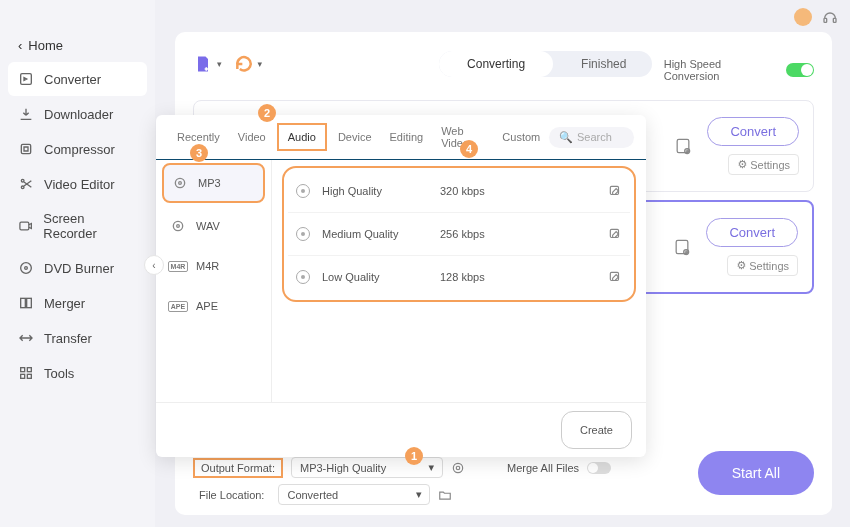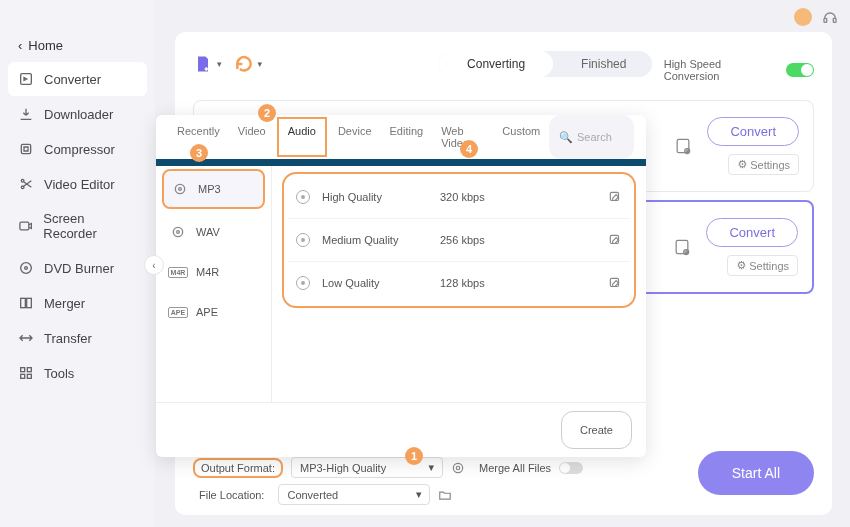--- a/index.html
+++ b/index.html
@@ -38,32 +38,32 @@
 .file-row { margin: 8px 18px; padding: 14px; border: 1px solid #e8e8ef; border-radius: 8px; display: flex; align-items: center; gap: 14px; }
 .file-row.selected { border: 2px solid #8a82ef; }
 .thumb { width: 104px; height: 62px; background: #000; border-radius: 4px; }
 .filename { font-size: 13px; color: #333; flex: 1; }
 .convert-icon { width: 20px; height: 20px; color: #888; }
 .settings-link { font-size: 11px; color: #888; display: flex; align-items: center; gap: 3px; cursor: pointer; border: 1px solid #e5e5e5; border-radius: 4px; padding: 3px 8px; }
 .convert-btn { border: 1px solid #a59ce8; color: #7a6fe0; background: #fff; padding: 6px 22px; border-radius: 16px; font-size: 13px; cursor: pointer; }
 
 .footer { position: absolute; left: 18px; right: 18px; bottom: 10px; display: flex; flex-direction: column; gap: 6px; }
 .footer-line { display: flex; align-items: center; gap: 8px; font-size: 11px; color: #555; }
-.output-label { border: 2px solid #f5a05a; border-radius: 8px; padding: 2px 6px; }
+.output-label { border: 2px solid #f5a05a; border-radius: 0; padding: 2px 6px; }
 .footer-select { display: flex; align-items: center; justify-content: space-between; background: #fff; border: 1px solid #ddd; border-radius: 4px; padding: 3px 8px; width: 152px; font-size: 11px; }
 .footer-open { width: 14px; height: 14px; color: #888; }
 .merge-toggle { width: 24px; height: 12px; border-radius: 6px; background: #ddd; position: relative; }
 .merge-toggle::after { content: ""; position: absolute; left: 1px; top: 1px; width: 10px; height: 10px; background: #fff; border-radius: 50%; }
 .start-all { position: absolute; right: 0; top: -6px; background: #8e85f0; color: #fff; border: none; padding: 14px 34px; font-size: 14px; font-weight: 500; border-radius: 22px; cursor: pointer; }
 
 .side-collapse { position: absolute; left: 144px; top: 255px; width: 20px; height: 20px; background: #fff; border: 1px solid #e5e5e5; border-radius: 50%; display: flex; align-items: center; justify-content: center; font-size: 10px; color: #666; cursor: pointer; z-index: 50; }
 
 
 .popup { position: absolute; left: 156px; top: 115px; width: 490px; height: 342px; background: #fff; border-radius: 6px; box-shadow: 0 4px 20px rgba(0,0,0,0.12); z-index: 40; display: flex; flex-direction: column; }
-.popup-tabs { display: flex; padding: 0 12px; border-bottom: 7px solid #0c4a6e; }
+.popup-tabs { display: flex; align-items: center; padding: 0 12px; border-bottom: 1px solid #0c4a6e; }
 .ptab { font-size: 11px; color: #777; padding: 10px 9px; cursor: pointer; }
 .ptab.active { color: #333; }
 .ptab.audio { border: 2px solid #f5a05a; border-radius: 0; padding: 6px 9px; margin: 2px 2px; }
 .popup-search { margin-left: auto; display: flex; align-items: center; gap: 4px; background: #f4f4f8; border-radius: 12px; padding: 4px 10px; width: 100px; font-size: 11px; color: #aaa; }
 .popup-body { flex: 1; display: flex; overflow: hidden; }
 .fmt-list { width: 116px; border-right: 1px solid #eee; overflow-y: auto; }
 .fmt-item { display: flex; align-items: center; gap: 10px; padding: 12px 14px; font-size: 11px; color: #555; cursor: pointer; }
 .fmt-item.selected { background: #f5f5fb; }
 .fmt-item.mp3 { border: 2px solid #f5a05a; border-radius: 8px; margin: 3px 6px; padding: 10px 8px; }
 .fmt-icon { width: 16px; height: 16px; color: #888; display: flex; align-items: center; justify-content: center; }
@@ -263,21 +263,21 @@
     <div class="footer-line">
       <span class="output-label">Output Format:</span>
       <div class="footer-select">
         <span>MP3-High Quality</span>
         <span>▾</span>
       </div>
       <span class="footer-open"><svg viewBox="0 0 24 24" fill="none" stroke="currentColor" stroke-width="2">
             <circle cx="12" cy="12" r="8"></circle>
             <circle cx="12" cy="12" r="3"></circle>
           </svg></span>
-      <span style="margin-left:6px">Merge All Files</span>
+      <span style="margin-left:34px">Merge All Files</span>
       <div class="merge-toggle"></div>
     </div>
     <div class="footer-line">
       <span style="padding:2px 6px">File Location:</span>
       <div class="footer-select">
         <span>Converted</span>
         <span>▾</span>
       </div>
       <span class="footer-open"><svg viewBox="0 0 24 24" fill="none" stroke="currentColor" stroke-width="2">
             <path d="M3 7h6l2 2h10v10H3z"></path>

